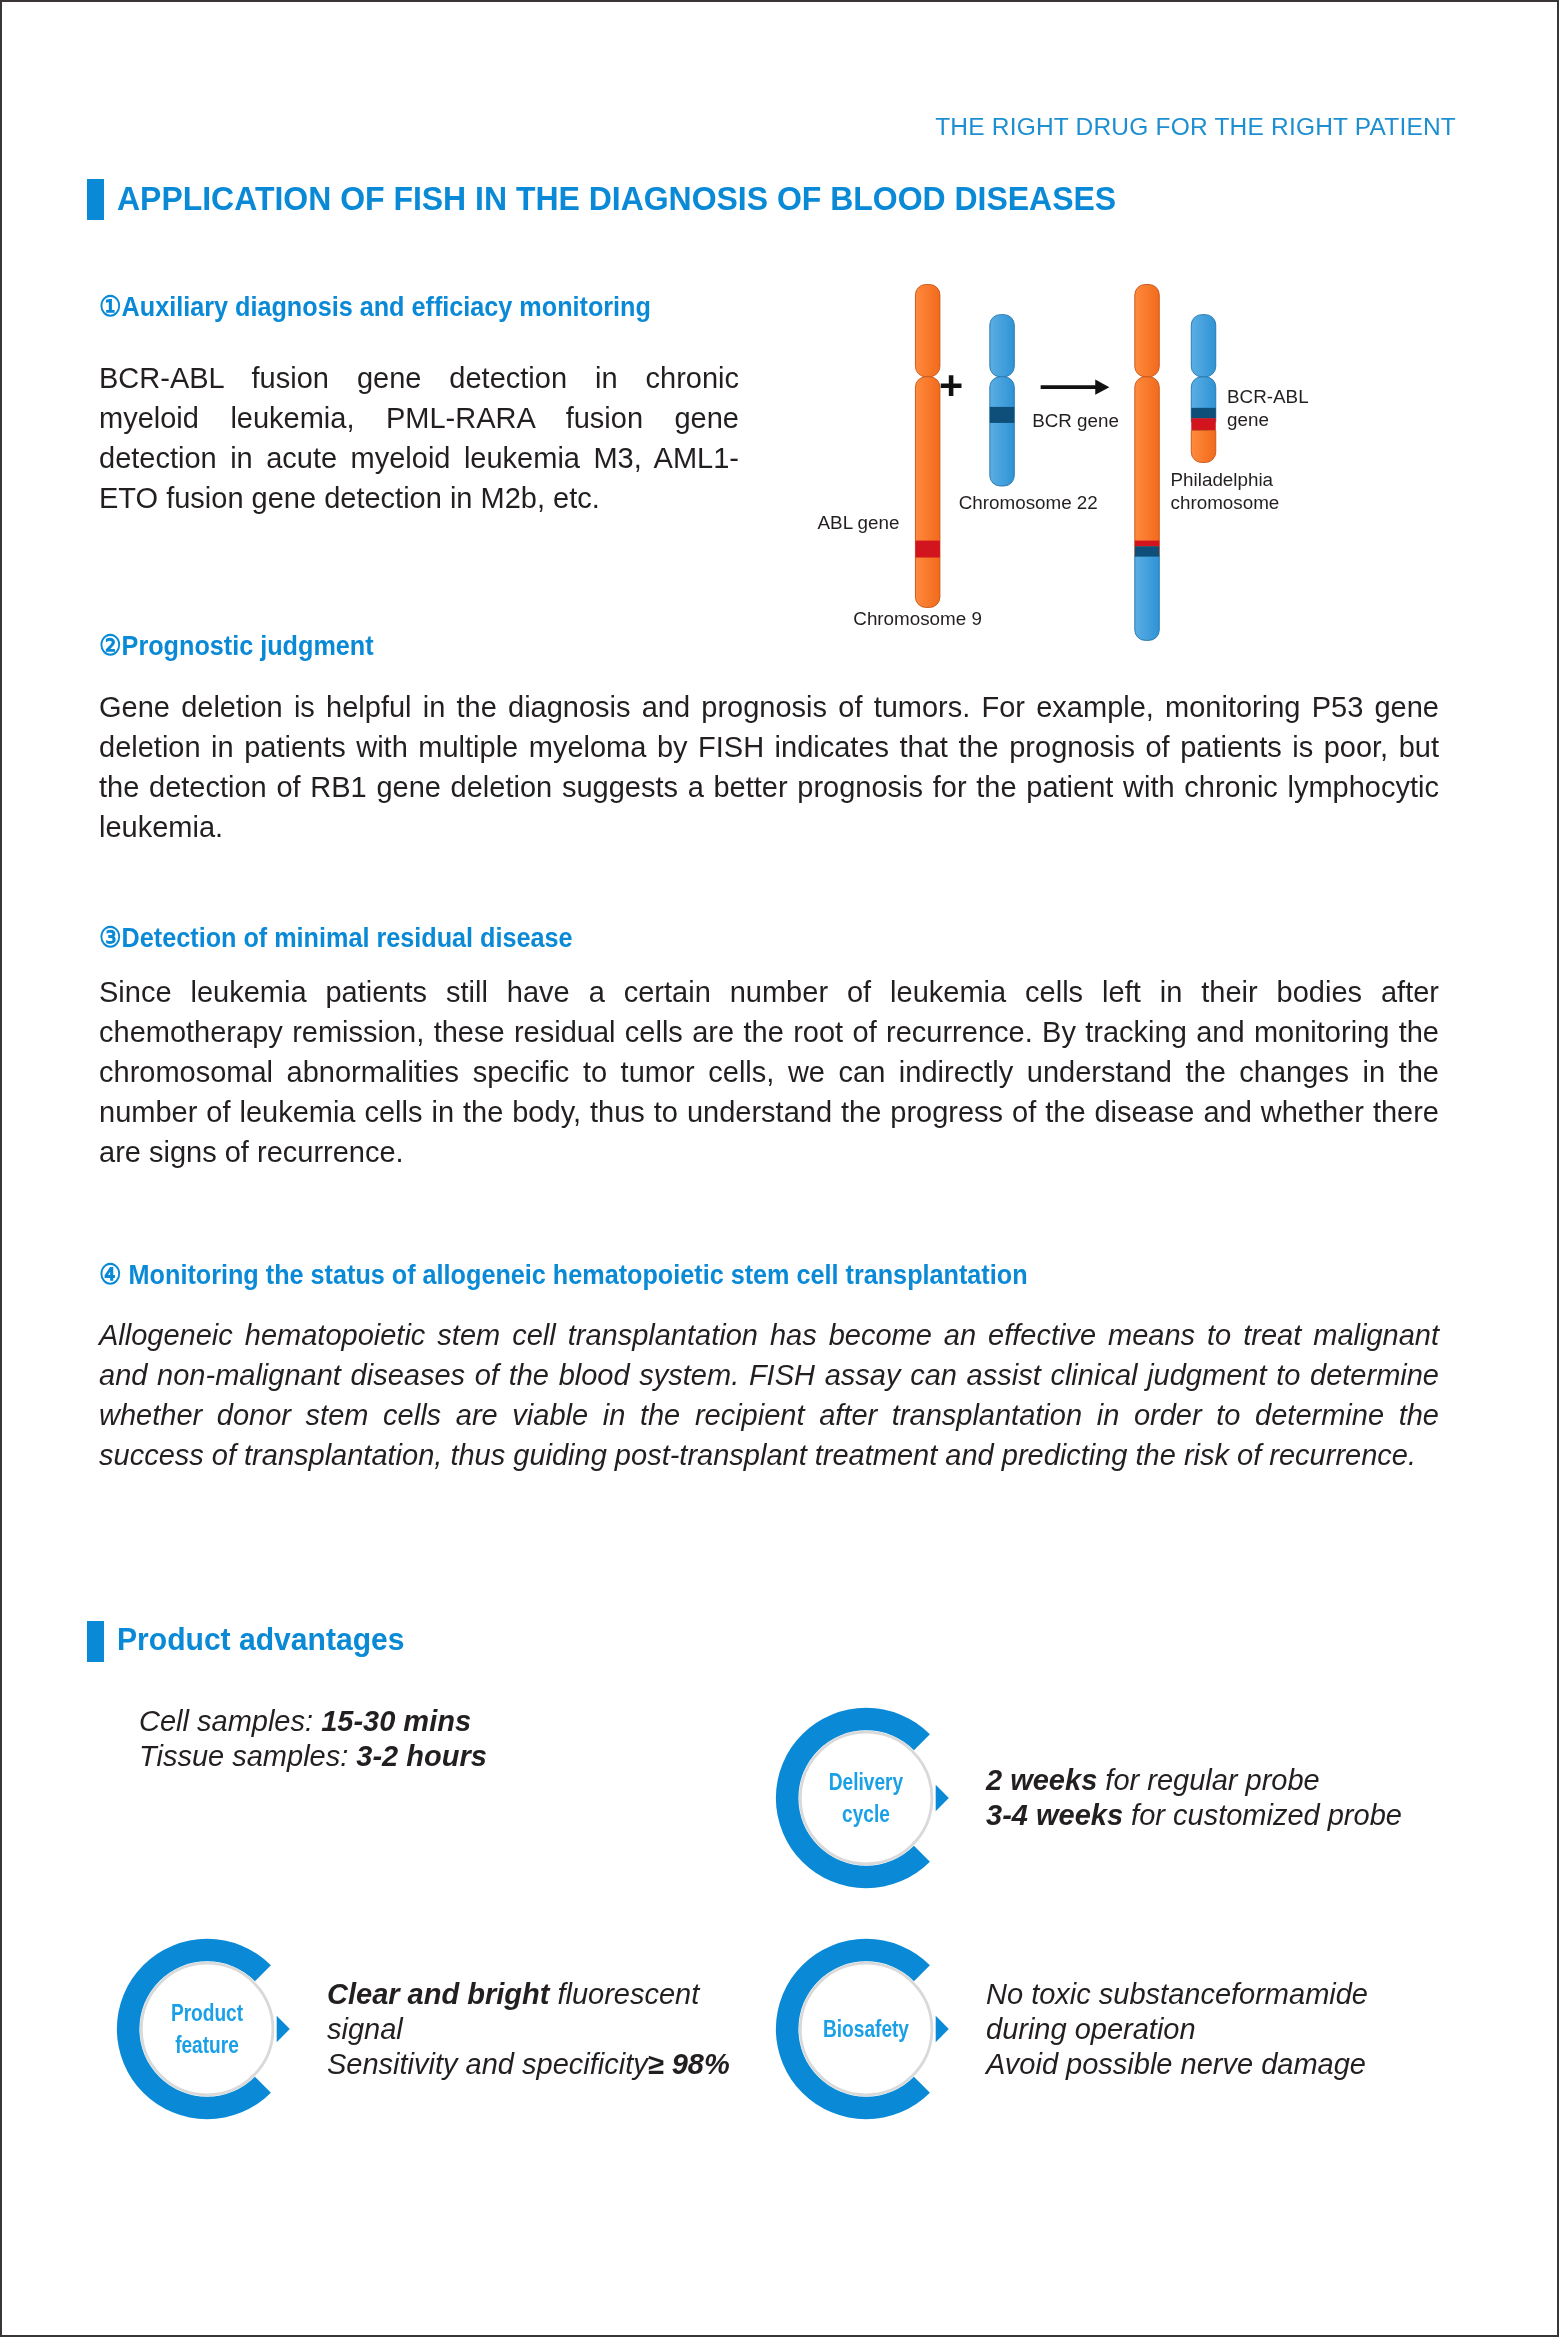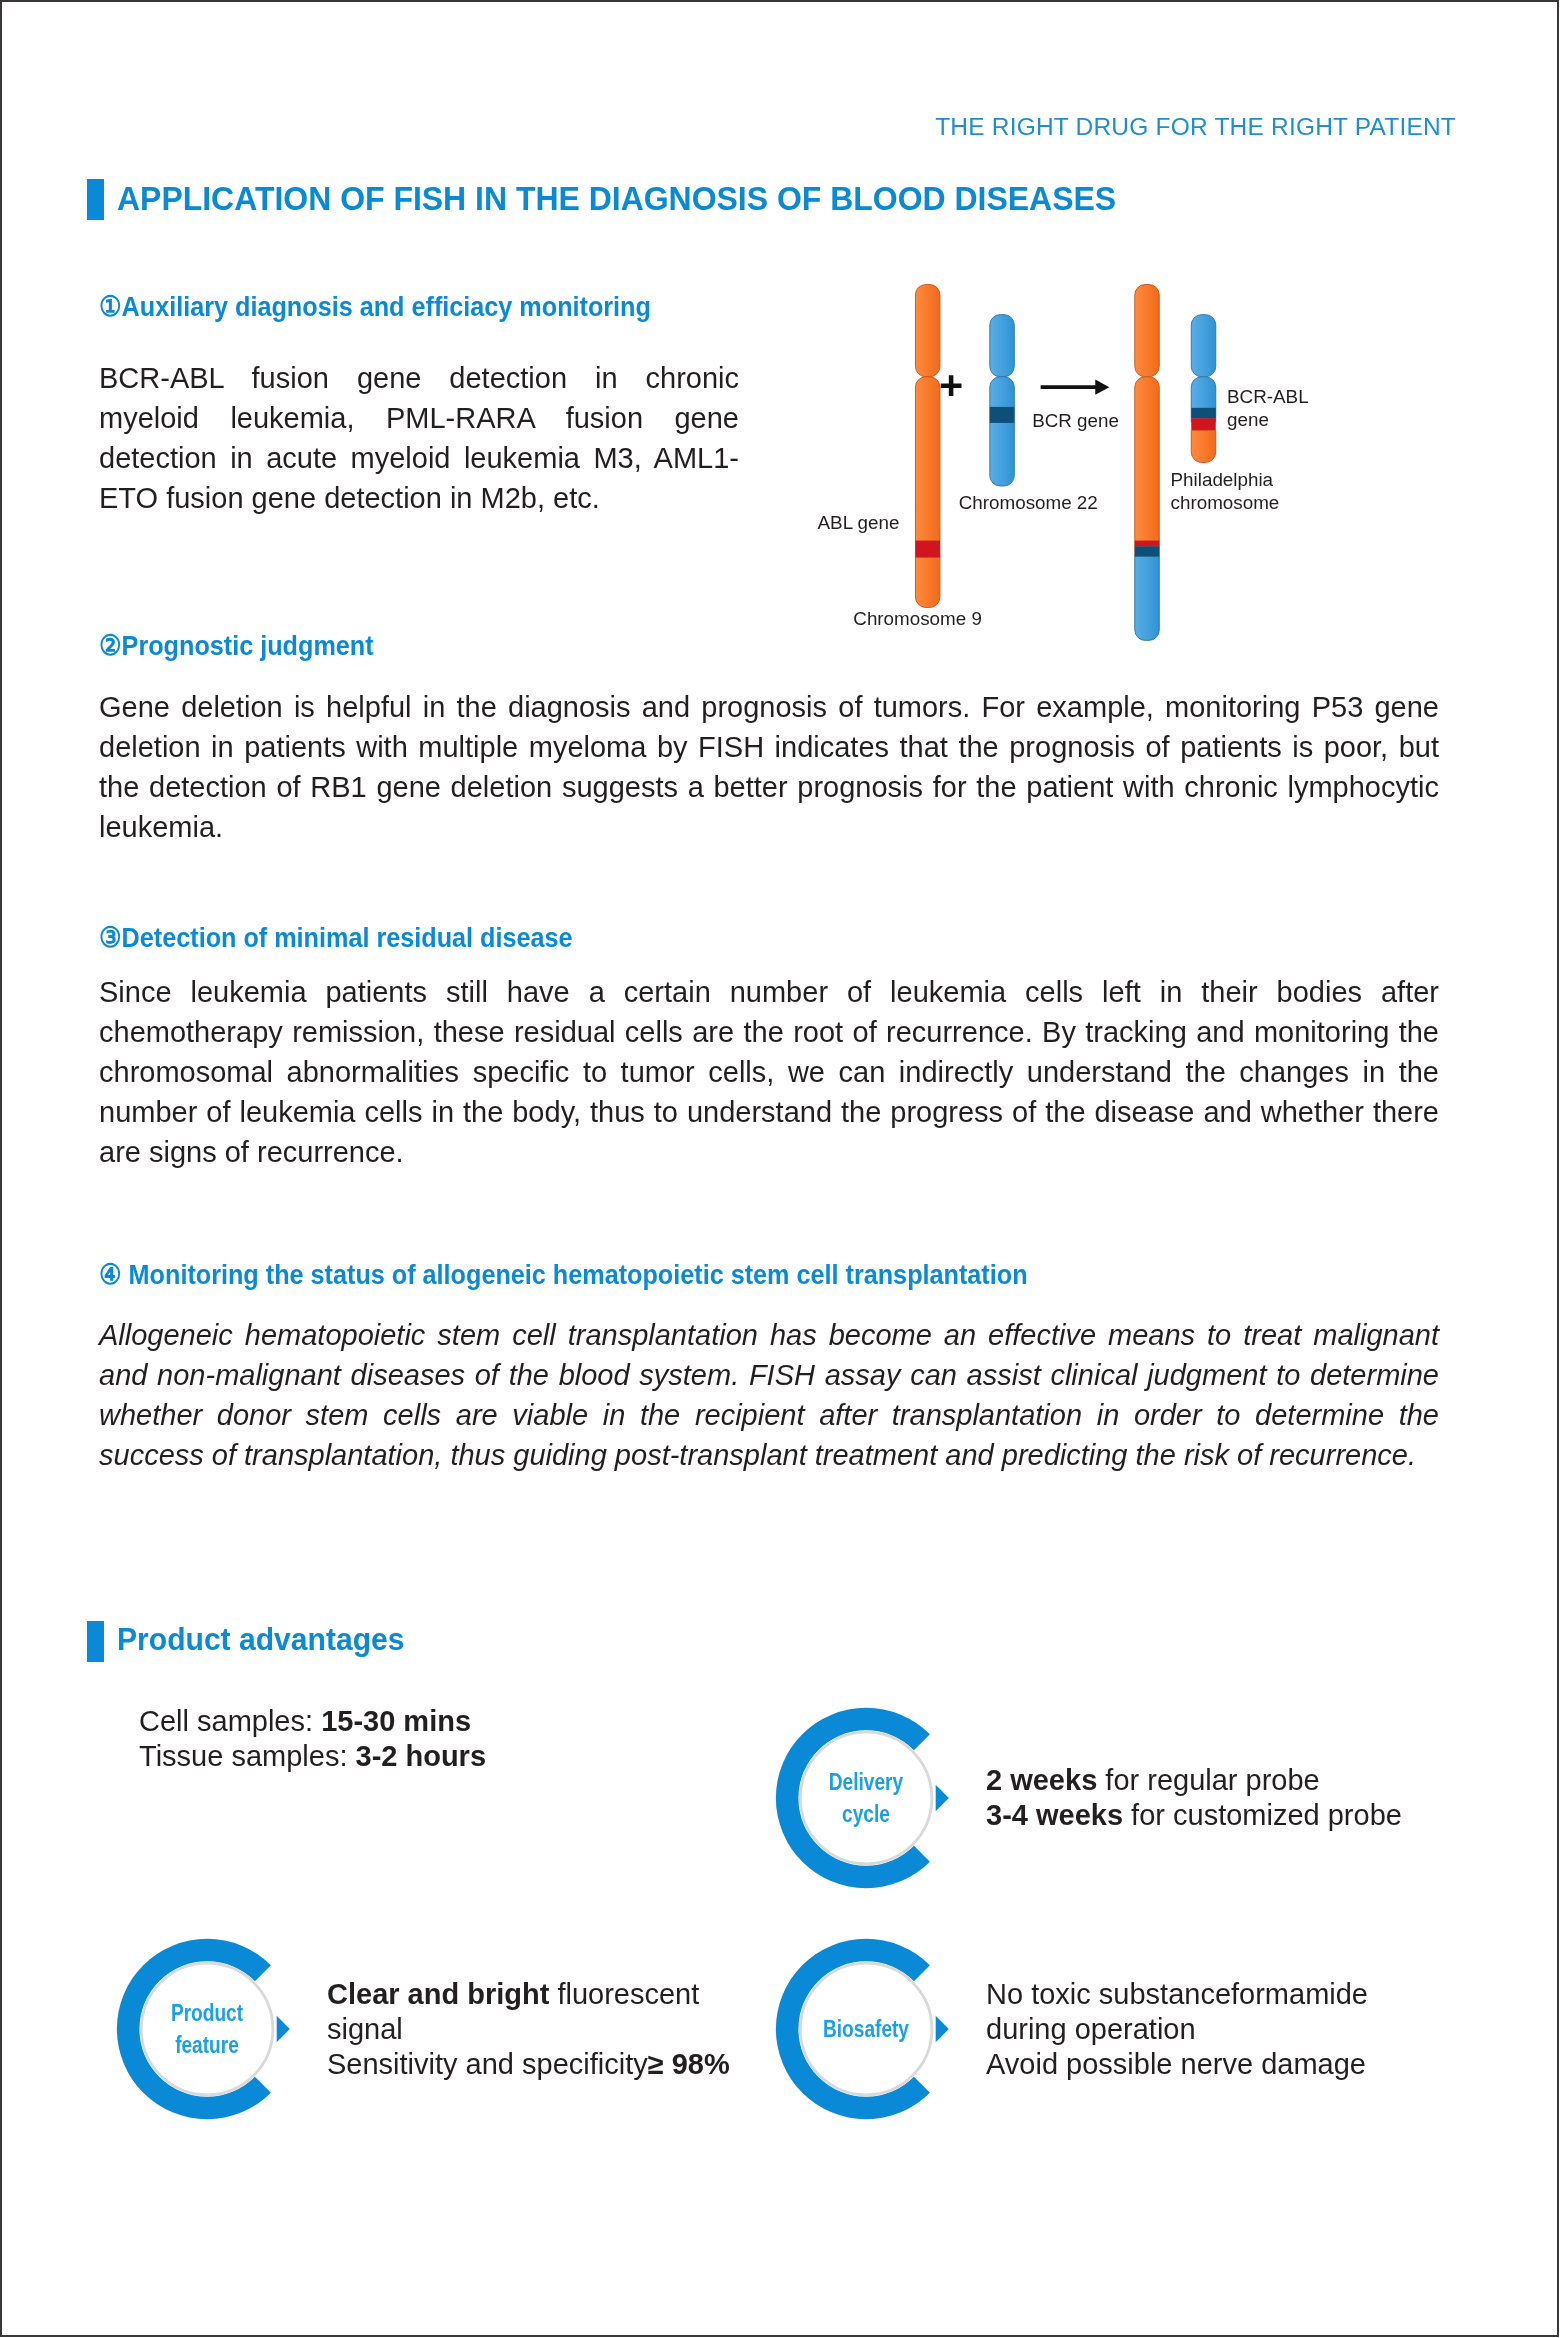--- a/index.html
+++ b/index.html
@@ -15,21 +15,21 @@
     .p2 { top: 687px; width: 1340px; }
     .p3 { top: 972px; width: 1340px; }
     .p4 { top: 1315px; width: 1340px; font-style: italic; }
     .diagram { position: absolute; left: 810px; top: 273px; width: 659px; height: 377px; }
     .diagram svg { width: 659px; height: 377px; }
     .lbl { font-family: "Liberation Sans", sans-serif; font-size: 20px; fill: #231f20; }
     .adv { position: absolute; display: flex; align-items: center; }
     .ring { position: relative; width: 188px; height: 188px; }
     .ring svg { position: absolute; left: 0; top: 0; }
     .ring .inner { position: absolute; left: 28px; top: 28px; width: 132px; height: 132px; display: flex; align-items: center; justify-content: center; text-align: center; font-family: "Liberation Sans", sans-serif; font-weight: bold; color: #1aa0e6; font-size: 24.5px; line-height: 32px; transform: scaleX(0.78); }
-    .adv .txt { margin-left: 26px; font-size: 29px; line-height: 35px; color: #231f20; }
+    .adv .txt { margin-left: 26px; font-size: 29px; line-height: 35px; color: #231f20; font-style: italic; }
     .adv .txt b { font-weight: bold; }
   </style>
 </head>
 <body>
 
 <div class="frame"></div>
 
 <div class="tagline">THE RIGHT DRUG FOR THE RIGHT PATIENT</div>
 
 <div class="h1">

